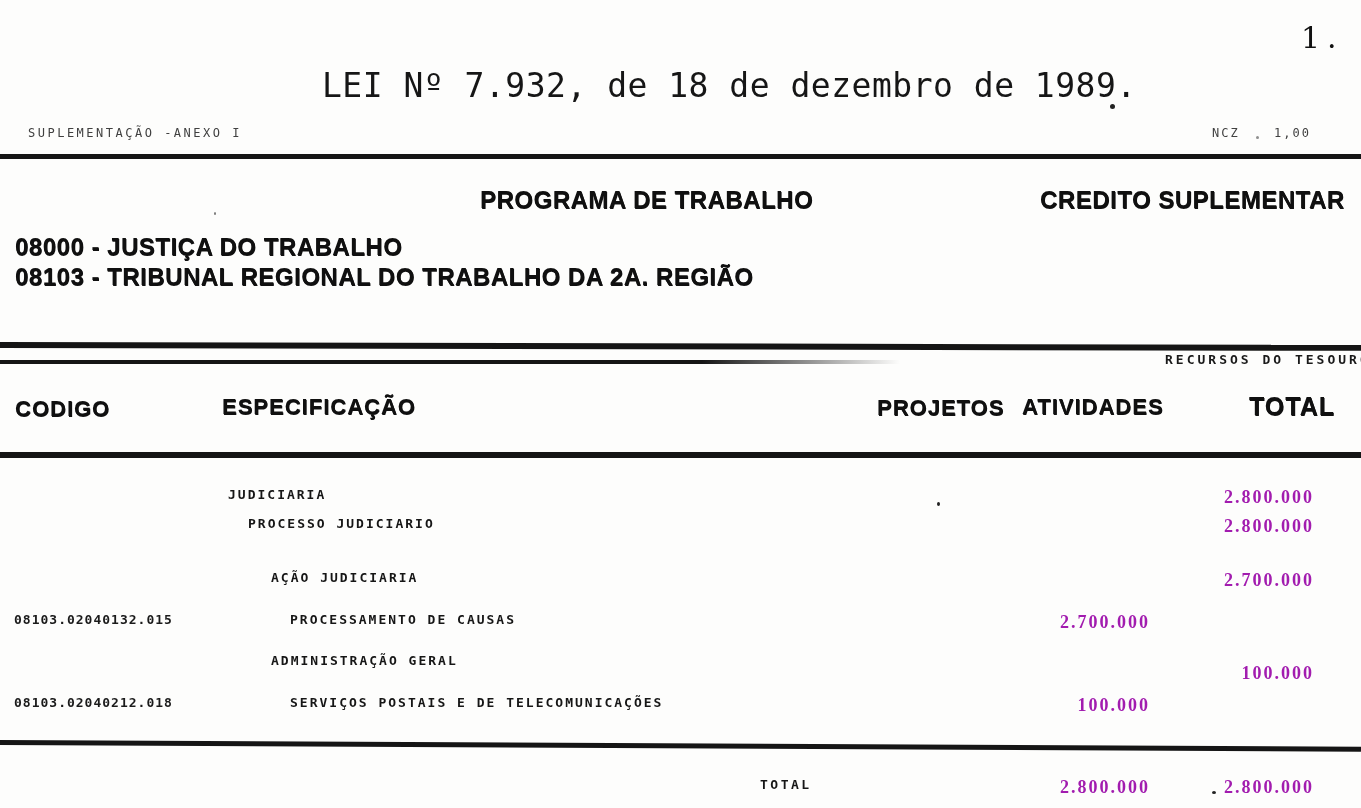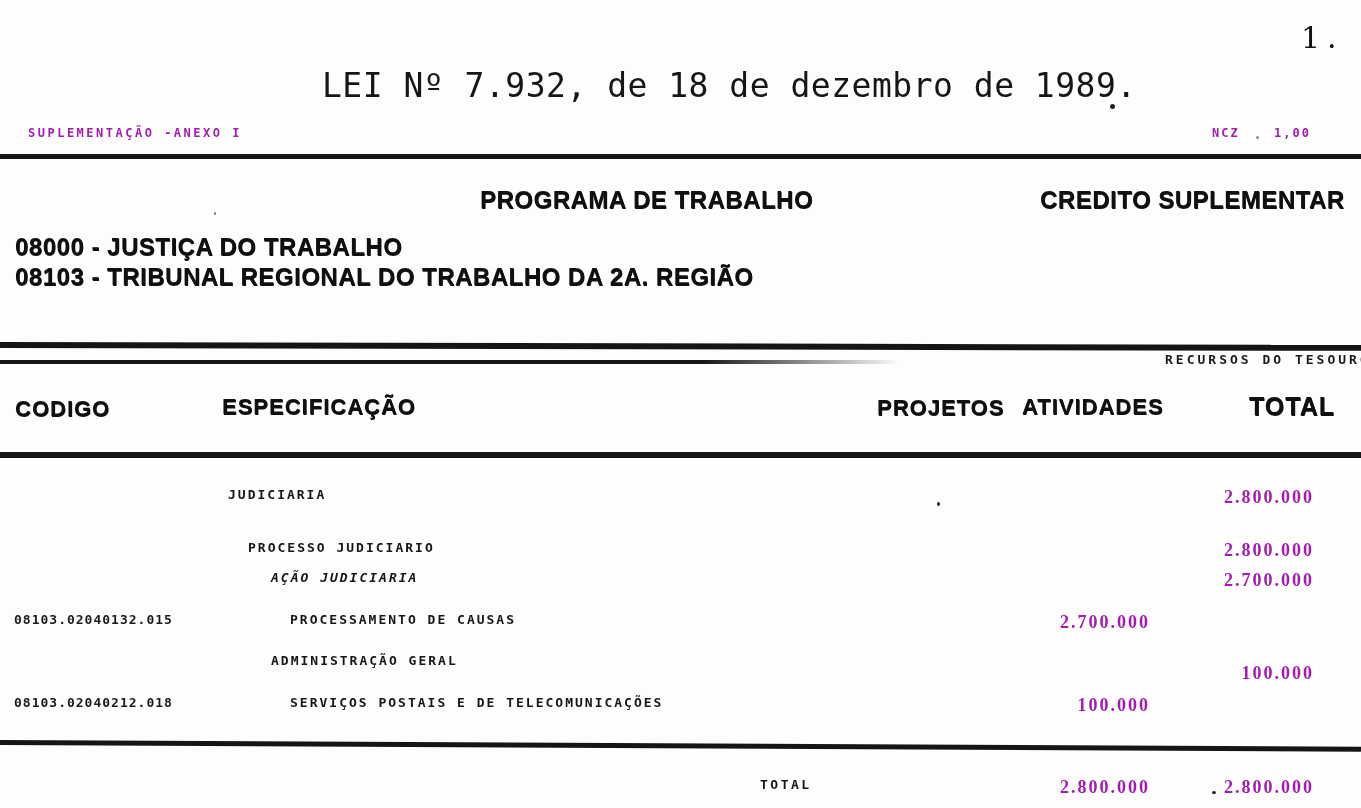--- a/index.html
+++ b/index.html
@@ -7,21 +7,21 @@
   .page {
     position:relative; width:1361px; height:808px;
     background:#fdfdfc; color:#141414; overflow:hidden;
     font-family:"DejaVu Sans Mono", monospace;
   }
   .abs { position:absolute; white-space:nowrap; }
 
   .page-num { font-family:"DejaVu Serif", serif; font-size:30px; letter-spacing:7px; color:#111; }
   .doc-title { font-family:"DejaVu Sans Mono", monospace; font-size:33px; letter-spacing:0.5px; color:#161616; }
 
-  .small-label { font-size:12px; font-weight:bold; letter-spacing:2.5px; color:#a21caf; }
+  .small-label { font-size:12px; font-weight:normal; letter-spacing:2.5px; color:#404040; }
   .tiny-label  { font-size:13px; font-weight:bold; letter-spacing:3px; color:#1a1a1a; }
 
   .h-bold {
     font-family:"Liberation Sans", sans-serif; font-weight:bold;
     color:#101010; text-shadow:0.5px 0.5px 0 #101010;
   }
   .h24 { font-size:24px; letter-spacing:0.5px; }
   .h22 { font-size:22px; letter-spacing:1px; }
   .h25 { font-size:25px; letter-spacing:1px; }
 
@@ -75,27 +75,27 @@
   <div class="abs h-bold h22" style="left:1022px; top:394px;">ATIVIDADES</div>
   <div class="abs h-bold h25" style="right:26px; top:392px;">TOTAL</div>
 
   <div class="rule r-full" style="top:452px; height:6px;"></div>
 
   <div class="trow" style="top:487px;">
     <span class="spec" style="left:228px;">JUDICIARIA</span>
     <span class="val col-total">2.800.000</span>
   </div>
 
-  <div class="trow" style="top:540px;">
+  <div class="trow" style="top:516px;">
     <span class="spec" style="left:248px;">PROCESSO JUDICIARIO</span>
     <span class="val col-total">2.800.000</span>
   </div>
 
   <div class="trow" style="top:570px;">
-    <span class="spec" style="left:271px;font-style:italic;">AÇÃO JUDICIARIA</span>
+    <span class="spec" style="left:271px;">AÇÃO JUDICIARIA</span>
     <span class="val col-total">2.700.000</span>
   </div>
 
   <div class="trow" style="top:612px;">
     <span class="code">08103.02040132.015</span>
     <span class="spec" style="left:290px;">PROCESSAMENTO DE CAUSAS</span>
     <span class="val col-ativ">2.700.000</span>
   </div>
 
   <div class="trow" style="top:653px;text-align:center;">

